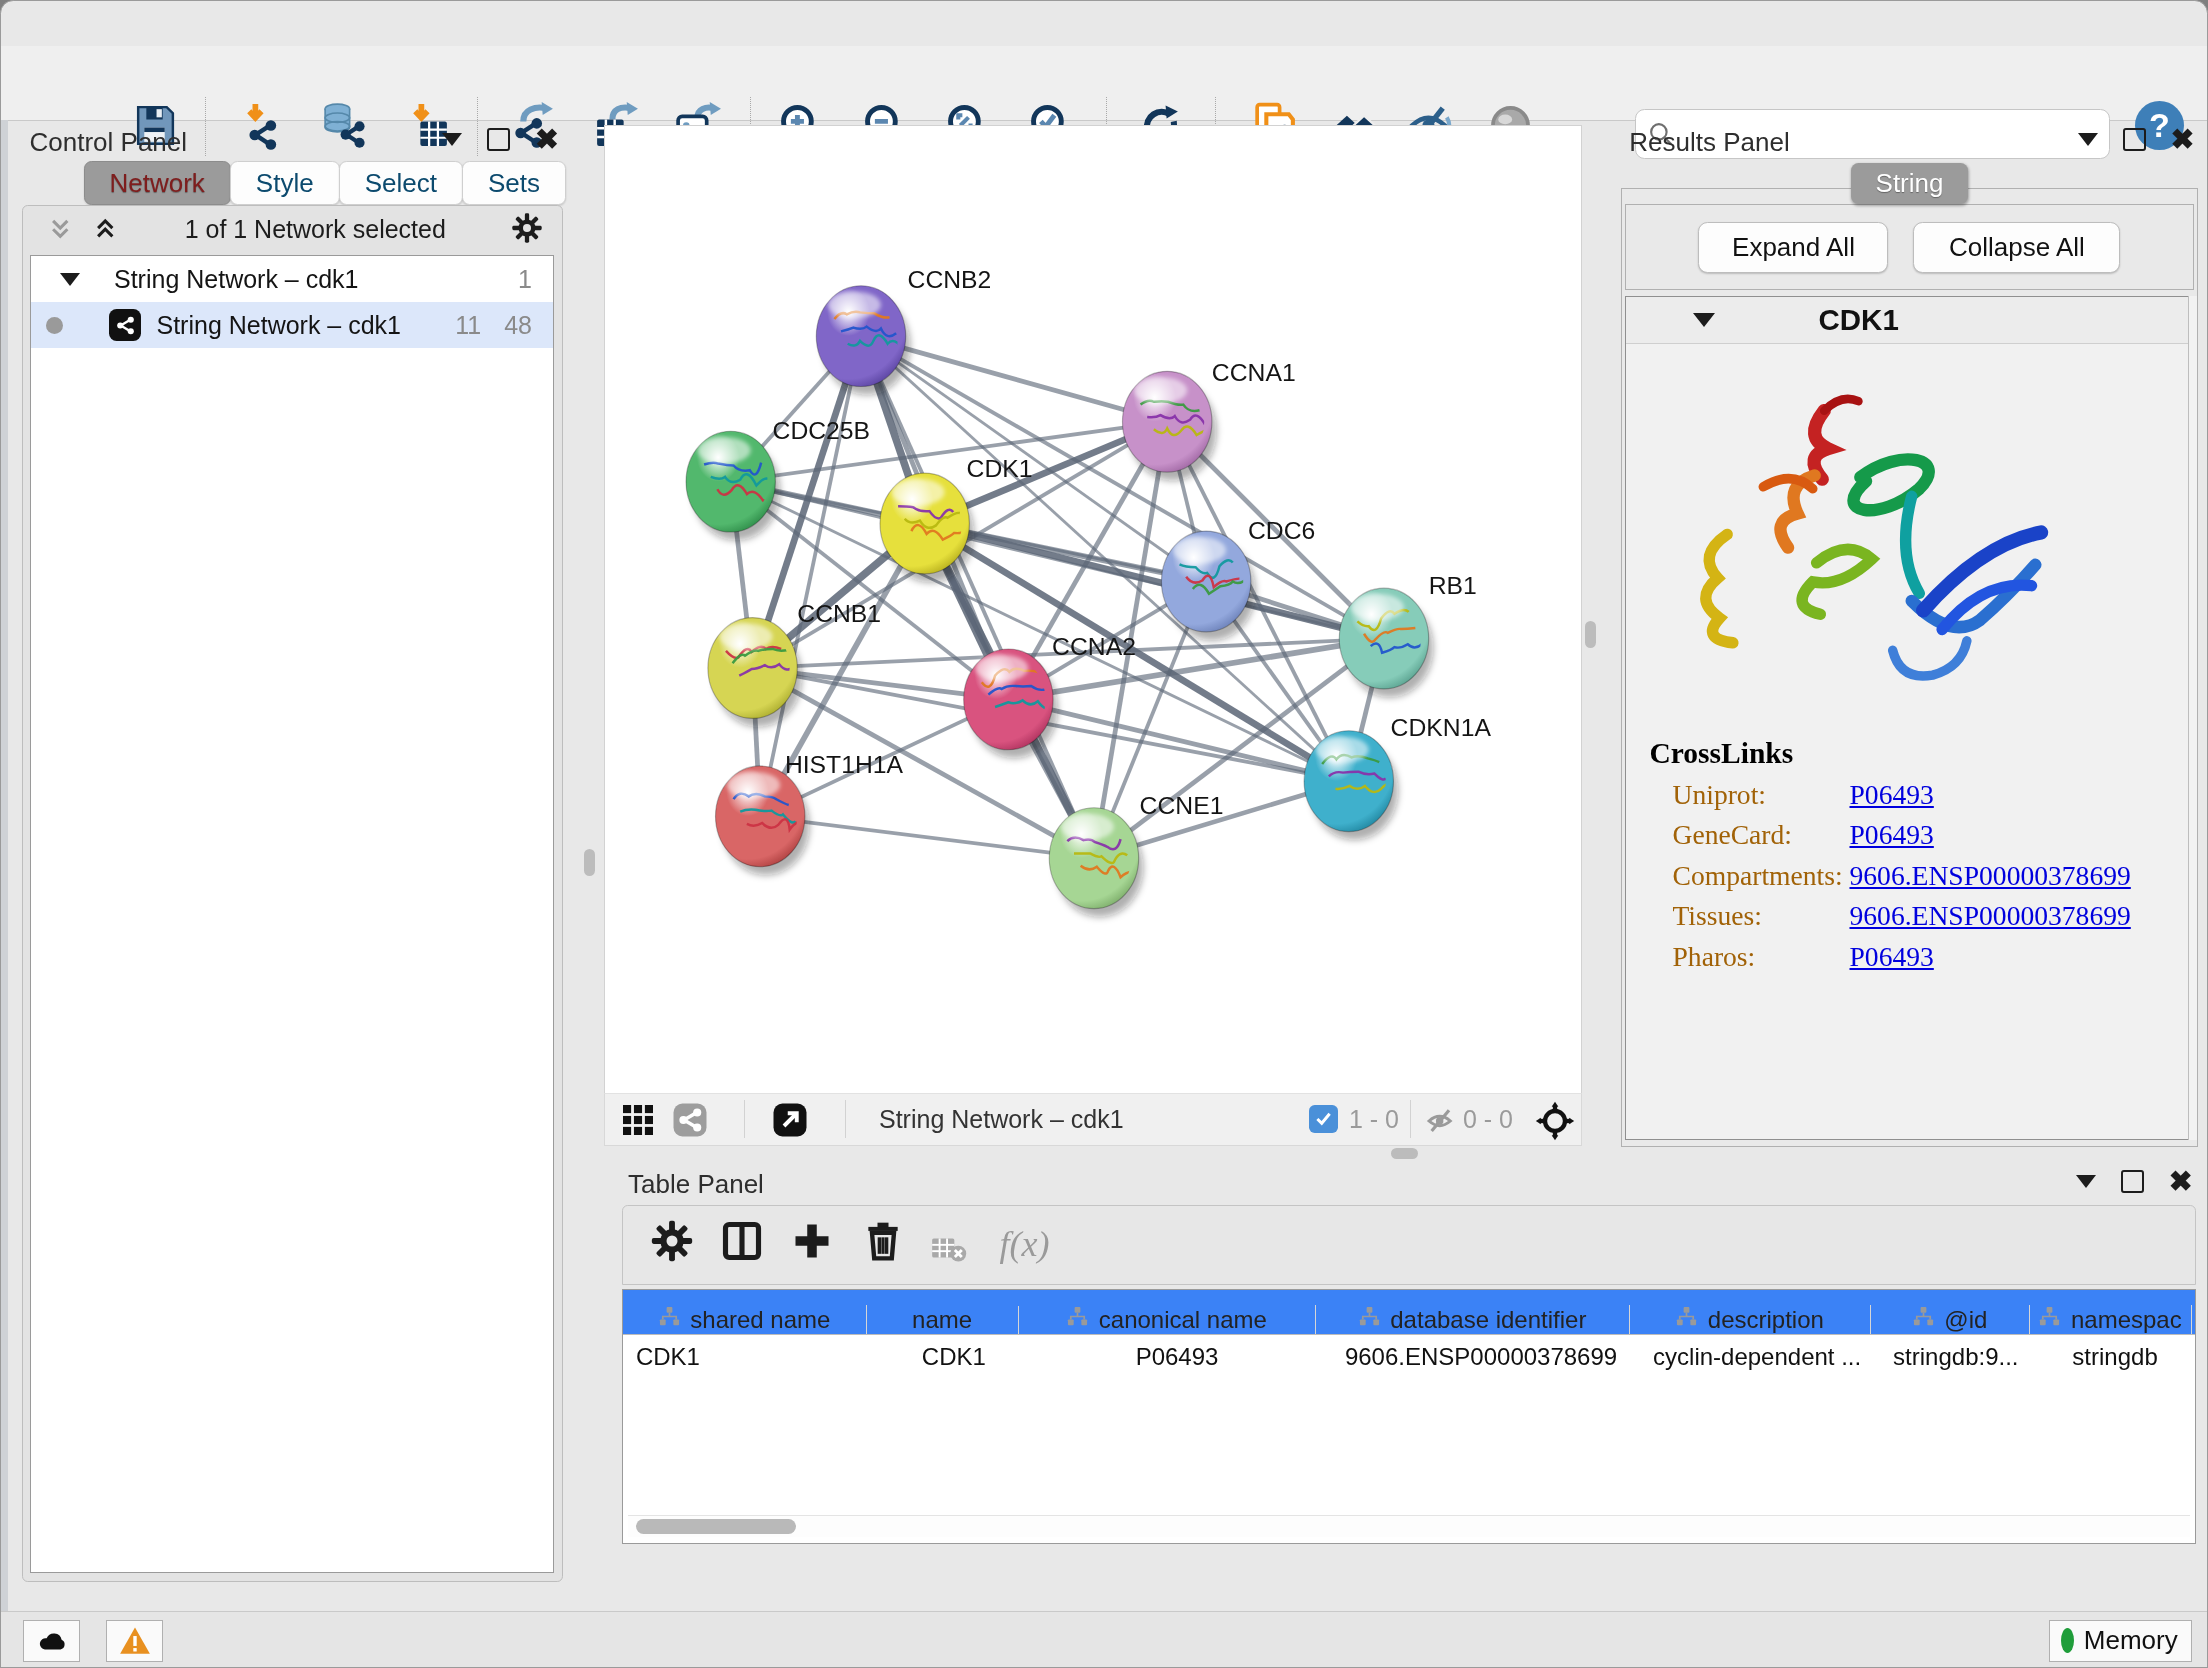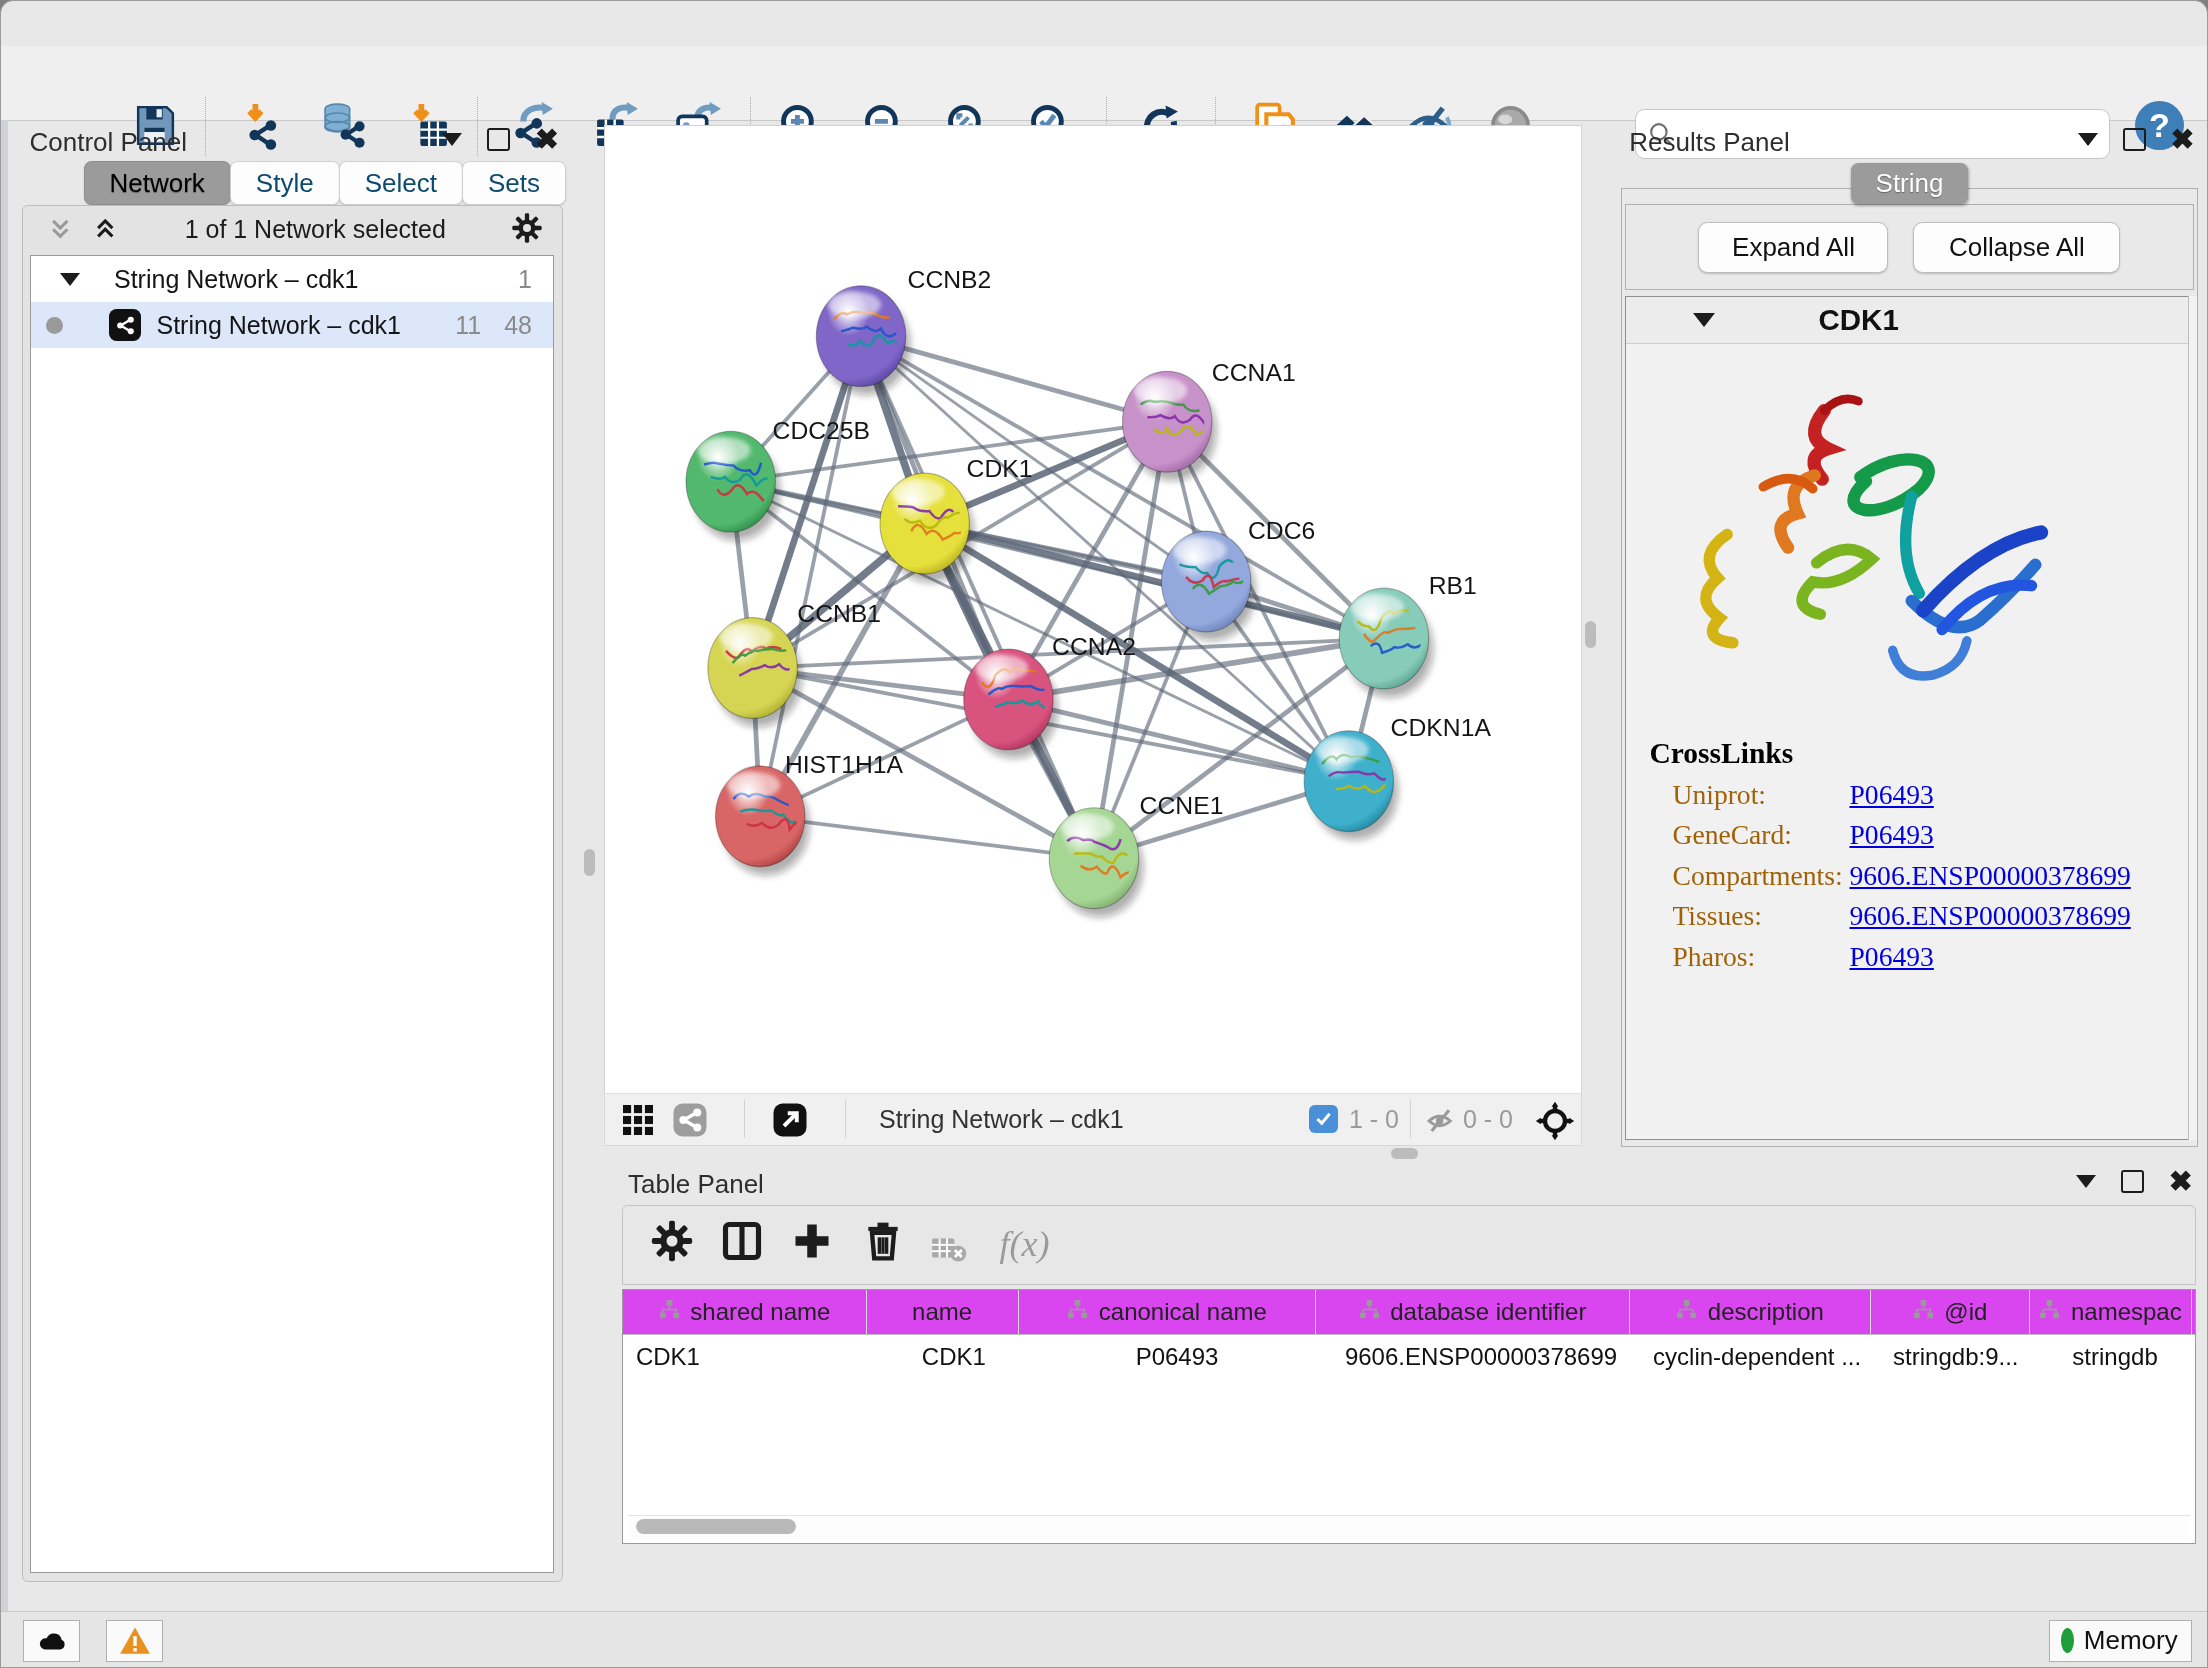--- a/index.html
+++ b/index.html
@@ -18,21 +18,21 @@
   .searchbox svg{width:28.5px;height:28.5px;margin-left:11.4px;flex:0 0 auto;}
   .searchbox input{border:none;outline:none;flex:1;font-size:25px;font-family:inherit;background:transparent;margin-left:7.6px;}
   .helpbtn{position:absolute;left:2134px;top:55px;width:49px;height:49px;border-radius:50%;background:#3e7fb8;color:#fff;font-size:34px;font-weight:bold;text-align:center;line-height:49px;}
   
   .panel-title{font-size:26px;color:#2e2e2e;}
   .pctl{position:absolute;top:0;height:28.5px;display:flex;align-items:center;gap:25px;}
   .tri-down{width:0;height:0;border-left:10.5px solid transparent;border-right:10.5px solid transparent;border-top:13.3px solid #1c1c1c;}
   .sqr{width:19px;height:19px;border:2.9px solid #1c1c1c;border-radius:2.9px;}
   .xclose{font-size:28.5px;font-weight:bold;color:#1c1c1c;line-height:25px;}
   .tab{padding:5.7px 25px;font-size:26px;background:#fdfdfd;border:1px solid #cfcfcf;color:#0c4a6e;border-radius:7.6px 7.6px 7.6px 7.6px;margin-left:-1px;box-shadow:0 1px 1.9px rgba(0,0,0,.15);}
-  .tab.sel{background:#9b9b9b;color:#000000;border-color:#8c8c8c;text-shadow:0 1px 1px rgba(0,0,0,.35);}
+  .tab.sel{background:#9b9b9b;color:#7f1d1d;border-color:#8c8c8c;text-shadow:0 1px 1px rgba(0,0,0,.35);}
   
   .control-panel{position:absolute;left:9.5px;top:124px;width:554px;height:1457px;}
   #cp-tabs{position:absolute;left:74px;top:36px;display:flex;}
   .cp-inner{position:absolute;left:11.4px;top:80px;right:1.9px;bottom:0;background:#e3e3e3;border:1px solid #bdbdbd;border-radius:5.7px;}
   .selrow{position:absolute;left:0;top:0;right:0;height:46px;display:flex;align-items:center;}
   .treebox{position:absolute;left:7.6px;top:49px;right:7.6px;bottom:7.6px;background:#fff;border:1.9px solid #9a9a9a;}
   .trow{height:46px;display:flex;align-items:center;font-size:25px;color:#141414;}
   .trow .cnt{color:#8a8a8a;}
   .trow.sel{background:#dce7fa;}
   .dotmark{width:17px;height:17px;border-radius:50%;background:#9a9a9a;margin-left:15px;}
@@ -58,21 +58,21 @@
   .xl-title{font-family:"Liberation Serif",serif;font-size:29.5px;font-weight:bold;color:#000;margin:17px 0 3.8px 23px;}
   .xlrow{display:flex;font-family:"Liberation Serif",serif;font-size:27.6px;margin:8.6px 0 0 46px;}
   .xlrow .lab{width:177px;color:#a16207;}
   .xlrow a{color:#0000de;text-decoration:underline;}
   .rp-scroll{position:absolute;right:0;top:107px;bottom:5.7px;width:8.6px;border-left:1px solid #bdbdbd;background:#f2f2f2;}
   
   .table-panel{position:absolute;left:612px;top:1162px;width:1591px;height:433px;}
   .tp-toolbar{position:absolute;left:8.6px;top:42px;right:7.6px;height:78px;background:#e7e7e7;border:1px solid #c4c4c4;border-radius:5.7px 5.7px 0 0;}
   .tpi{position:absolute;top:13.3px;width:49px;height:49px;}
   .tablebox{position:absolute;left:8.6px;top:126px;right:7.6px;height:253px;background:#fff;border:1.9px solid #9a9a9a;}
-  .thead{display:flex;height:44px;background:#d946ef;border-bottom:1.9px solid #bcbcbc;}
+  .thead{display:flex;height:44px;background:#3b82f6;border-bottom:1.9px solid #bcbcbc;align-items:flex-end;}
   .th{display:flex;align-items:center;justify-content:center;gap:9.5px;border-right:1px solid #d6d6d6;font-size:24px;color:#222;overflow:hidden;white-space:nowrap;}
   .trowdata{display:flex;height:44px;}
   .td{display:flex;align-items:center;justify-content:center;font-size:24px;color:#111;overflow:hidden;white-space:nowrap;}
   .td.left{justify-content:flex-start;padding-left:13.3px;}
   .hscroll{position:absolute;left:5.7px;bottom:5.7px;right:5.7px;height:21px;background:#fdfdfd;border-top:1px solid #e4e4e4;}
   .hthumb{position:absolute;left:7.6px;top:2.9px;width:160px;height:15px;border-radius:7.6px;background:#b9b9b9;}
   #tbl-tabs{position:absolute;left:516px;top:388px;display:flex;}
   .bigtab{padding:7.6px 28.5px;font-size:26px;}
   
   .statusbar{position:absolute;left:0;bottom:0;right:0;height:55px;background:#e5e5e5;border-top:1px solid #c9c9c9;}

